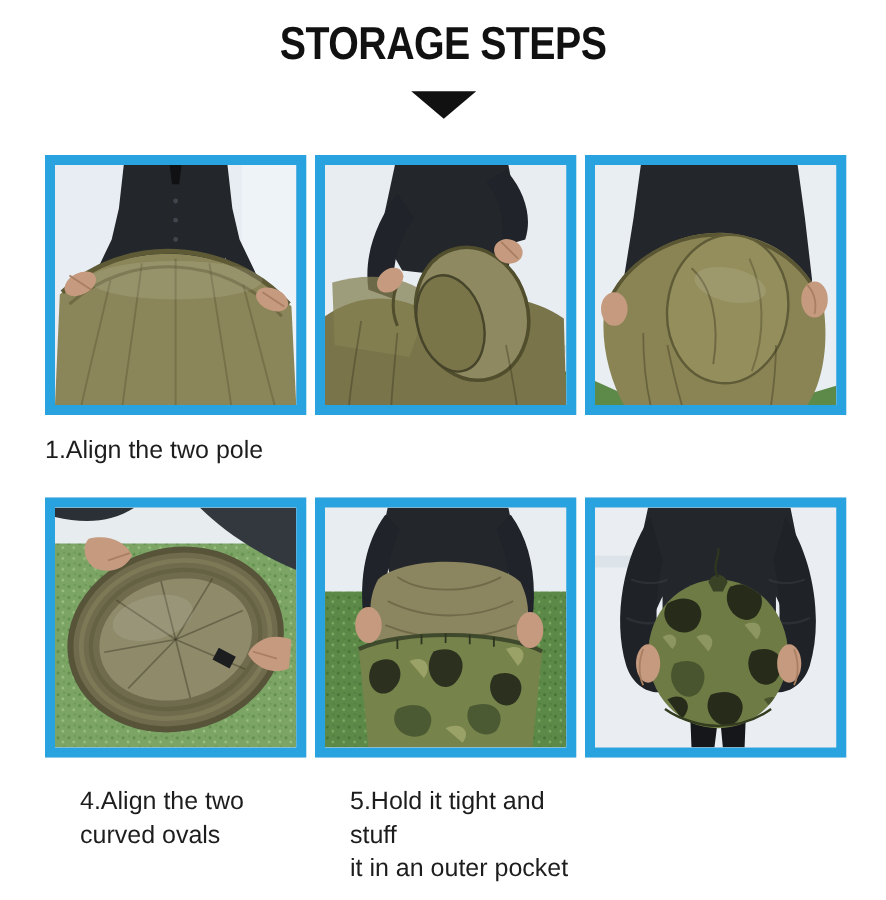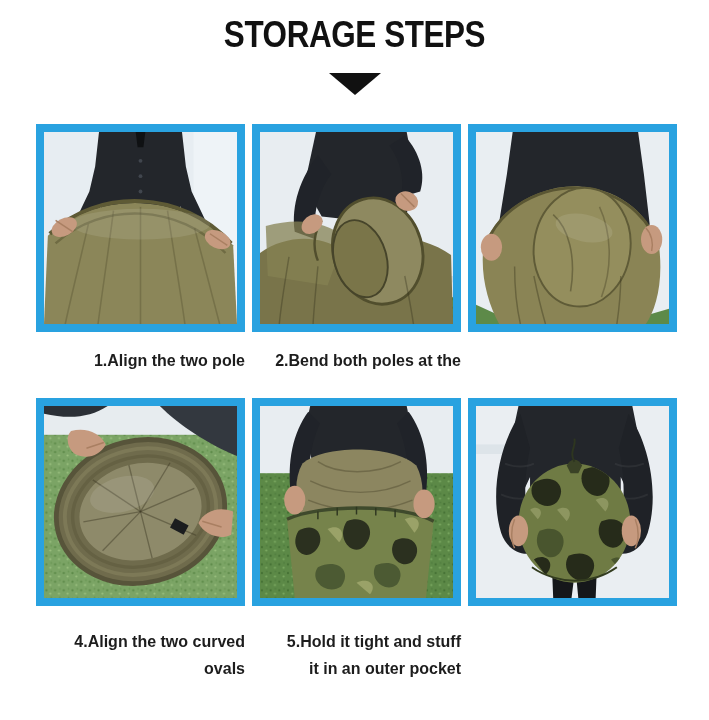--- a/index.html
+++ b/index.html
@@ -14,23 +14,23 @@
     transform:scaleX(0.85);transform-origin:center;}
   .triangle{position:absolute;top:73px;left:329px;width:0;height:0;
     border-left:26px solid transparent;border-right:26px solid transparent;
     border-top:22px solid #111;}
   .row{position:absolute;left:36px;display:flex;gap:7px;}
   .row1{top:124px}
   .row2{top:398px}
   .cell{width:209px;display:flex;flex-direction:column;}
   .photo{width:209px;height:208px;border:8px solid var(--accent);background:#dfe5ea;overflow:hidden;}
   .photo svg{display:block;width:100%;height:100%;}
-  .caption{padding-top:15px;text-align:right;font-size:16px;font-weight:700;
+  .caption{padding-top:15px;text-align:left;font-size:20px;font-weight:400;
     color:var(--caption_text);line-height:27px;}
-  .row2 .caption{padding-top:22px;}
+  .row2 .caption{padding-top:22px;margin-left:28px;}
 </style>
 </head>
 <body>
 
 <div class="page">
 
   <h1 class="title">STORAGE STEPS</h1>
   <div class="triangle"></div>
 
   <div class="row row1">
@@ -108,21 +108,20 @@
             </g>
           </g>
           <g>
             <ellipse cx="54" cy="96" rx="12" ry="9" transform="rotate(-40 54 96)" fill="#c69a7f"></ellipse>
             <ellipse cx="152" cy="72" rx="12" ry="10" transform="rotate(18 152 72)" fill="#c69a7f"></ellipse>
             <path d="M146,64 L160,78" stroke="#a97f62" stroke-width="1.5"></path>
           </g>
         </svg>
       </div>
       <div class="caption">
-        <div>2.Bend both poles at the</div>
       </div>
     </div>
 
     <div class="cell">
       <div class="photo" aria-label="Person bending the net pole into an oval shape">
         <svg viewBox="0 0 200 200" preserveAspectRatio="none">
           <rect width="200" height="200" fill="#e9eef2"></rect>
           <path d="M0,180 L44,200 L0,200 Z" fill="#5d8a49"></path>
           <path d="M146,200 L200,184 L200,200 Z" fill="#5d8a49"></path>
           <g>

